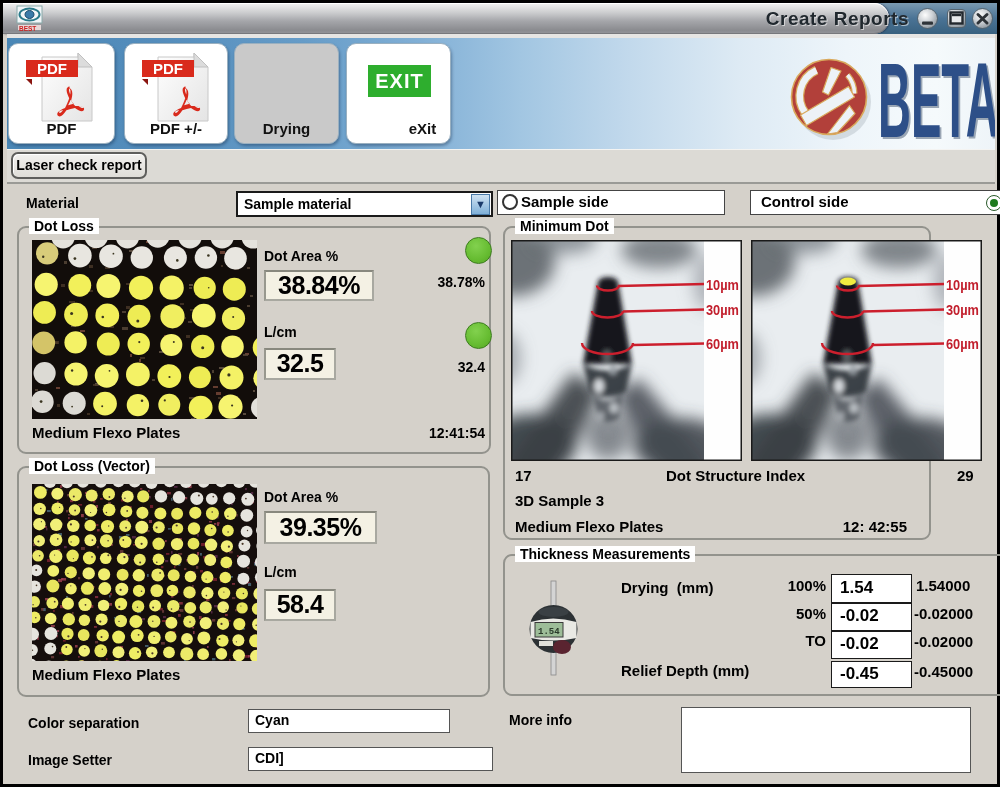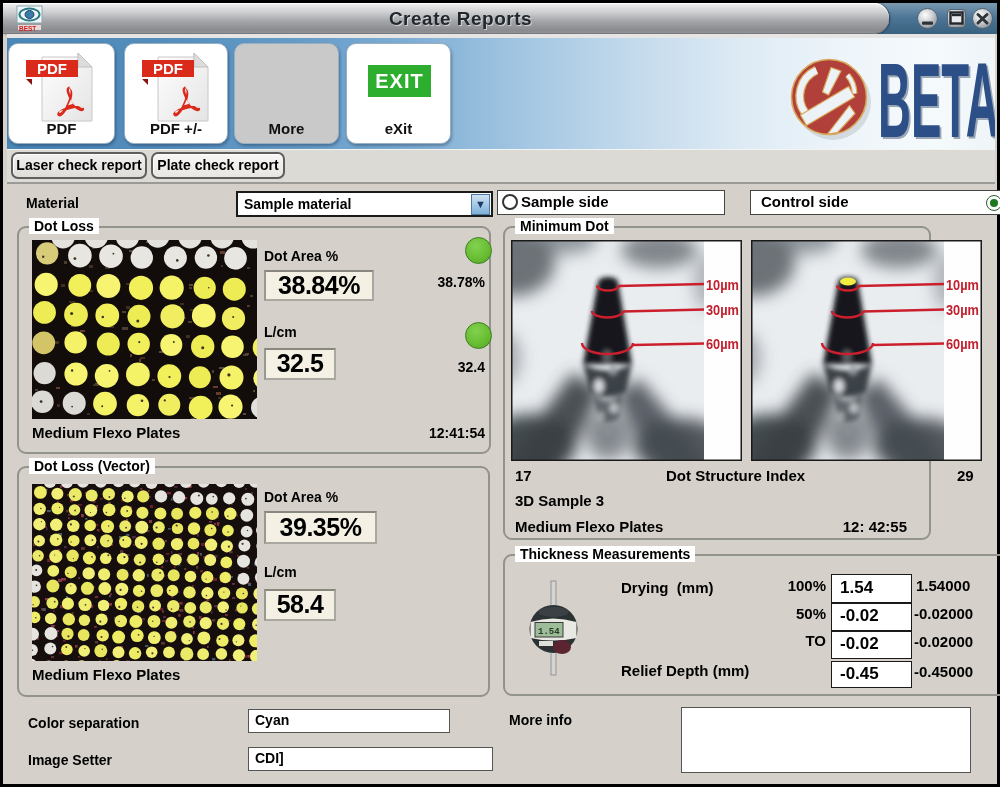--- a/index.html
+++ b/index.html
@@ -1,20 +1,20 @@
 <!DOCTYPE html>
 <html><head>
 <meta charset="utf-8">
 <style>
 * { margin:0; padding:0; box-sizing:border-box; }
 body { width:1000px; height:787px; font-family:"Liberation Sans", sans-serif; background:#000; position:relative; overflow:hidden; }
 .win { position:absolute; left:3px; top:3px; width:994px; height:781px; background:#d5d1ca; }
 .titlebar { position:absolute; left:0; top:0; width:994px; height:31px; background:linear-gradient(180deg,#7a99b0 0%,#4a7395 50%,#39617f 100%); }
 .pill { position:absolute; left:0; top:0; width:886px; height:31px; border-radius:0 15px 15px 0; background:linear-gradient(180deg,#f2f2f2 0%,#cbccce 32%,#a5a6aa 58%,#8a8b8f 88%,#94959a 100%); box-shadow:inset 0 1px 0 #fff, 1px 0 2px rgba(0,0,30,0.5), inset 0 -1px 0 #77787c; }
-.title-text { position:absolute; left:0; top:5px; width:906px; text-align:center; font-size:19px; font-weight:bold; color:#20282e; letter-spacing:0.5px; text-shadow:1px 1px 0 rgba(255,255,255,0.55); }
+.title-text { position:absolute; left:0; top:5px; width:906px; text-align:right; font-size:19px; font-weight:bold; color:#20282e; letter-spacing:0.5px; text-shadow:1px 1px 0 rgba(255,255,255,0.55); }
 .tb-btn { position:absolute; top:4.5px; width:21px; height:21px; border-radius:50%; background:radial-gradient(circle at 38% 32%,#fdfdfd 0%,#cfd3d7 40%,#939ba2 78%,#7a848c 100%); border:1px solid #55646f; }
 .tb-btn svg { position:absolute; left:0; top:0; }
 .appicon { position:absolute; left:13px; top:2px; width:27px; height:27px; }
 .toolbar { position:absolute; left:4px; top:31px; width:988px; height:115px; overflow:hidden; background:linear-gradient(90deg,#4a87b6 0%,#548dbc 15%,#669cc8 30%,#82b0d6 42%,#a2c6e2 52%,#c2d9ec 63%,#ddeaf4 74%,#eef5fa 85%,#f5fafc 94%,#eef4f8 100%); border-top:4px solid #e6e5e3; }
 .tbtn { position:absolute; top:5px; width:105px; height:101px; background:#fff; border-radius:10px; border:1px solid #9ab0c0; box-shadow:1px 2px 3px rgba(10,30,60,0.35); text-align:center; }
 .tbtn .lbl { position:absolute; bottom:6px; width:100%; font-size:15px; font-weight:bold; color:#111; }
 .tbtn.disabled { background:#c9c9c9; }
 .tabrow { position:absolute; left:4px; top:146px; width:988px; height:33px; background:#dcdad5; border-top:1px solid #f4f4f2; }
 .tab { position:absolute; top:2px; height:27px; background:linear-gradient(180deg,#f2f1ef, #dfddd8); border:2px solid #5e5e5c; border-radius:7px; font-size:14px; font-weight:bold; color:#000; text-align:center; line-height:23px; white-space:nowrap; box-shadow:inset 1px 1px 0 #fff; }
 .main { position:absolute; left:4px; top:179px; width:988px; height:600px; background:#d5d1ca; border-top:2px solid #9a9a96; }
@@ -86,23 +86,23 @@
             <path d="M 20 6 L 56 6 L 56 2 L 70 16 L 70 70 L 20 70 Z" fill="url(#pg2)" stroke="#c8c8c8" stroke-width="1"></path>
             <path d="M 56 2 L 56 16 L 70 16 Z" fill="#dcdcdc" stroke="#c0c0c0" stroke-width="1"></path>
             <rect x="4" y="9" width="52" height="17" fill="#d92a1c"></rect>
             <path d="M 4 28 L 10 34 L 10 28 Z" fill="#8a1510"></path>
             <text x="30" y="23" text-anchor="middle" font-family="Liberation Sans, sans-serif" font-size="15" font-weight="bold" fill="#ffffff">PDF</text>
             <path d="M 47.6 35.6 c -1.9 0 -3.2 1.7 -3 3.9 0.15 2 1.2 4.8 2.6 7.7 -1.1 3.4 -2.6 7 -4.2 9.8 -3.3 1.3 -6.3 2.9 -7.4 4.8 -1 1.7 0 3.6 2 3.6 2 0 4.4 -2.2 6.8 -6.1 2.7 -1 5.7 -1.8 8.6 -2.2 2.4 2 4.9 3.2 6.7 3.2 1.9 0 2.8 -1.5 2.3 -3 -0.5 -1.6 -2.9 -2.4 -5.8 -2.4 -0.9 0 -1.9 0 -2.9 0.2 -1.5 -1.5 -3 -3.4 -4.2 -5.4 0.8 -2.8 1.3 -5.4 1.2 -7.4 -0.1 -2.6 -1.1 -4.7 -2.7 -4.7 z m 0.1 2.3 c 0.8 0.4 1 2.6 0.5 5.6 -0.7 -1.9 -1.2 -3.6 -1.2 -4.7 0 -0.7 0.3 -1.1 0.7 -0.9 z m 0.9 10.8 c 0.9 1.5 2 2.9 3.1 4.1 -1.9 0.4 -3.8 0.9 -5.6 1.5 1 -1.9 1.8 -3.8 2.5 -5.6 z m 9.4 6.5 c 2 0.1 3.3 0.6 3.4 1.2 0.1 0.5 -0.6 0.8 -1.5 0.6 -0.9 -0.2 -2.1 -0.9 -3.3 -1.7 0.5 -0.1 1 -0.1 1.4 -0.1 z m -16.9 3.7 c -1.3 1.9 -2.5 3 -3.3 3 -0.9 0 -0.8 -1 0.1 -1.8 0.7 -0.6 1.8 -1 3.2 -1.2 z" fill="#d92a1c"></path>
           </svg></div>
         <div class="lbl">PDF +/-</div>
       </div>
     <div class="tbtn disabled" style="left:227px;">
-        <div class="lbl">More</div>
+        <div class="lbl">Drying</div>
       </div>
-    <div class="tbtn" style="left:339px;">
+    <div class="tbtn" style="left:339px;padding-left:24px;">
         <div style="position:absolute;left:21px;top:21px;width:63px;height:32px;background:#2eae2e;color:#fff;font-weight:bold;font-size:20px;line-height:32px;text-align:center;letter-spacing:1px;">EXIT</div>
         <div class="lbl">eXit</div>
       </div>
     <div style="position:absolute;left:781px;top:16px;width:216px;height:88px;"><svg width="216" height="88" viewBox="0 0 216 88">
           <ellipse cx="45" cy="48" rx="38" ry="38" fill="#aab4bc" opacity="0.4"></ellipse>
           <circle cx="41" cy="43" r="37.5" fill="#b2403a" stroke="#d9a95c" stroke-width="1.6"></circle>
           <g fill="none" stroke-linecap="butt">
             <path d="M 28.5 16.2 A 28.5 28.5 0 0 0 17.4 59.2" stroke="#d9a95c" stroke-width="9"></path>
             <path d="M 28.5 16.2 A 28.5 28.5 0 0 0 17.4 59.2" stroke="#edf2f7" stroke-width="6.5"></path>
             <path d="M 59.5 21 A 29 29 0 0 1 66.5 39.5" stroke="#d9a95c" stroke-width="6"></path>
@@ -114,21 +114,20 @@
             <path d="M 39.5 80 L 61.5 51.5 L 67 59.5 L 49.5 78.5 Z"></path>
           </g>
           <g transform="translate(90,85.5) scale(0.80,1.86)">
             <text x="2.2" y="-0.3" font-family="Liberation Sans, sans-serif" font-weight="bold" font-size="57" fill="#9aa6b4">BETA</text>
             <text x="0" y="-1.4" font-family="Liberation Sans, sans-serif" font-weight="bold" font-size="57" fill="#2d4f88">BETA</text>
           </g>
         </svg></div>
   </div>
   <div class="tabrow">
     <div class="tab" style="left:4px; width:136px;">Laser check report</div>
-    <div class="tab" style="left:144px; width:134px; background:linear-gradient(180deg,#f8f7f6,#e8e6e2);">Plate check report</div>
     <div class="tab" style="left:434px; width:75px;margin-top:45px;">Statistics</div>
   </div>
   <div class="main">
     <div class="blab" style="left:19px; top:11px;">Material</div>
     <div class="wfield" style="left:229px; top:7px; width:257px; height:26px; font-size:14px; line-height:23px; padding-left:6px;">Sample material
       <span style="position:absolute; right:1px; top:1px; width:19px; height:21px; background:linear-gradient(180deg,#cfe2f2,#7fb0d8); border:1px solid #4a7aa8; text-align:center; line-height:19px; color:#1a3a6a; font-size:11px;">▼</span>
     </div>
     <div class="wfield" style="left:490px; top:6px; width:228px; height:25px; font-size:15px; line-height:22px; border-width:1.5px; border-color:#444;">
       <span style="display:inline-block; width:16px; height:16px; border-radius:50%; border:2px solid #333; background:#fff; vertical-align:middle; margin:0 3px 3px 4px;"></span>Sample side
     </div>

